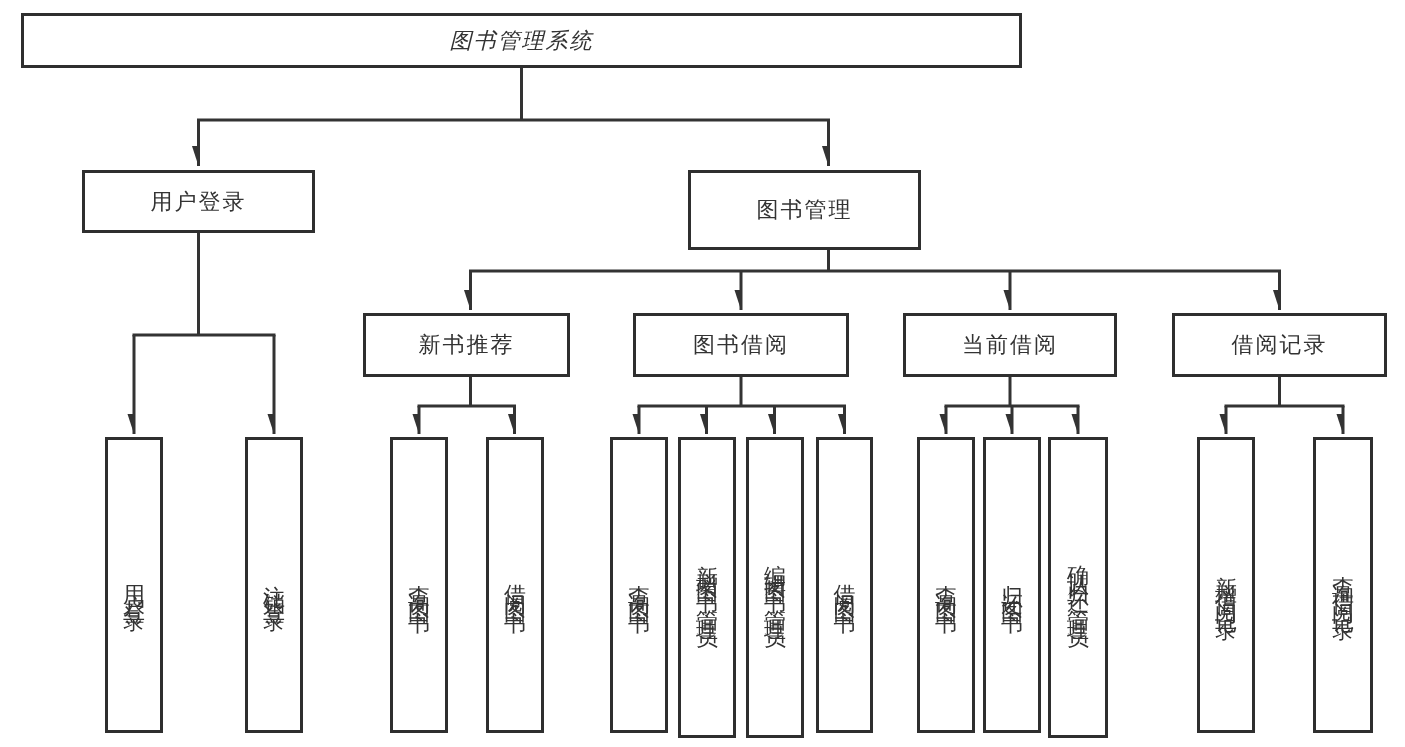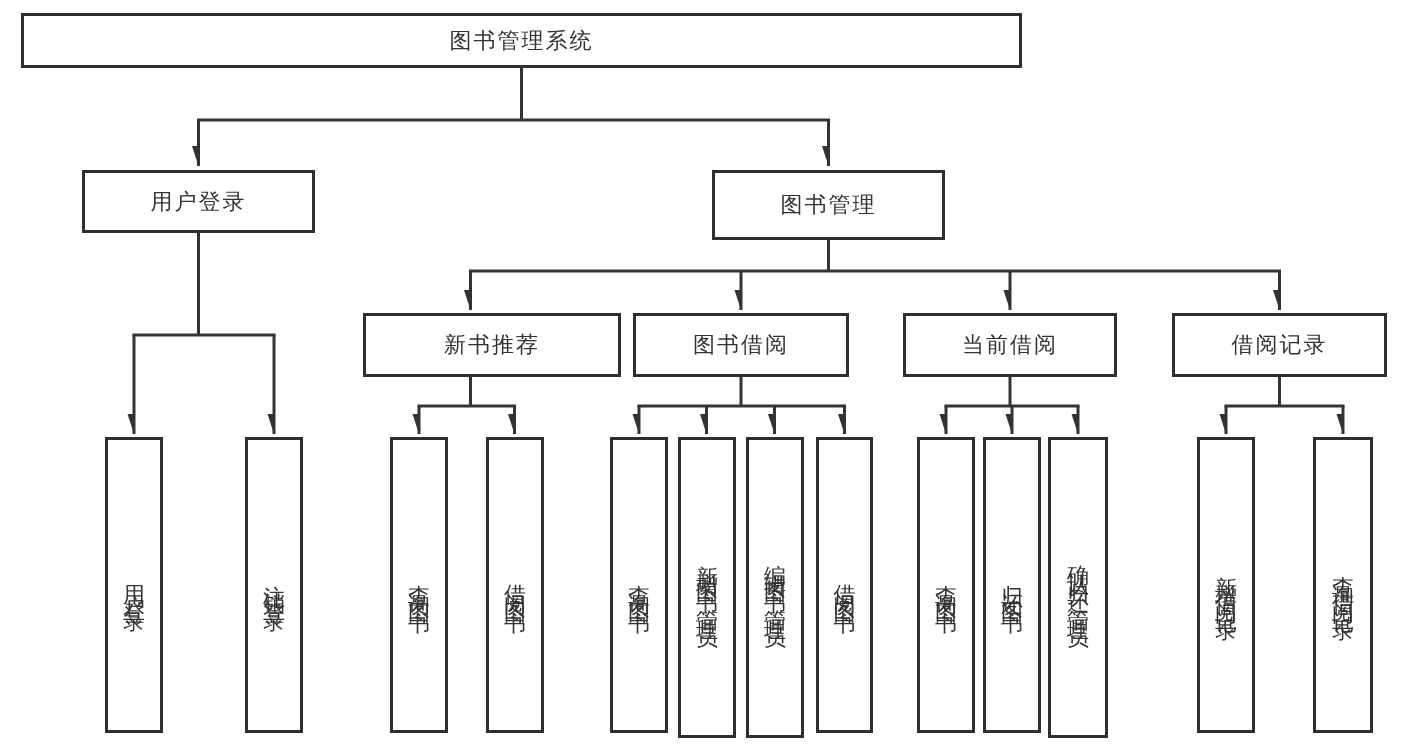--- a/index.html
+++ b/index.html
@@ -91,32 +91,32 @@
     <path class="ln arrow" d="M946,406 V434"></path>
     <path class="ln arrow" d="M1012,406 V434"></path>
     <path class="ln arrow" d="M1078,406 V434"></path>
 
     <path class="ln" d="M1279.5,377 V406"></path>
     <path class="ln" d="M1224.5,406 H1344.5"></path>
     <path class="ln arrow" d="M1226,406 V434"></path>
     <path class="ln arrow" d="M1343,406 V434"></path>
   </svg>
 
-  <div class="box" style="left:21px; top:13px; width:1001px; height:55px;">
+  <div class="box" style="left:21px; top:13px; width:1001px; height:55px;font-style:italic;">
     <span class="hlabel">图书管理系统</span>
   </div>
 
   <div class="box" style="left:82px; top:170px; width:233px; height:63px;">
     <span class="hlabel">用户登录</span>
   </div>
-  <div class="box" style="left:712px; top:170px; width:233px; height:70px;">
+  <div class="box" style="left:688px; top:170px; width:233px; height:80px;">
     <span class="hlabel">图书管理</span>
   </div>
 
-  <div class="box" style="left:363px; top:313px; width:258px; height:64px;">
+  <div class="box" style="left:363px; top:313px; width:207px; height:64px;">
     <span class="hlabel">新书推荐</span>
   </div>
   <div class="box" style="left:633px; top:313px; width:216px; height:64px;">
     <span class="hlabel">图书借阅</span>
   </div>
   <div class="box" style="left:903px; top:313px; width:214px; height:64px;">
     <span class="hlabel">当前借阅</span>
   </div>
   <div class="box" style="left:1172px; top:313px; width:215px; height:64px;">
     <span class="hlabel">借阅记录</span>

